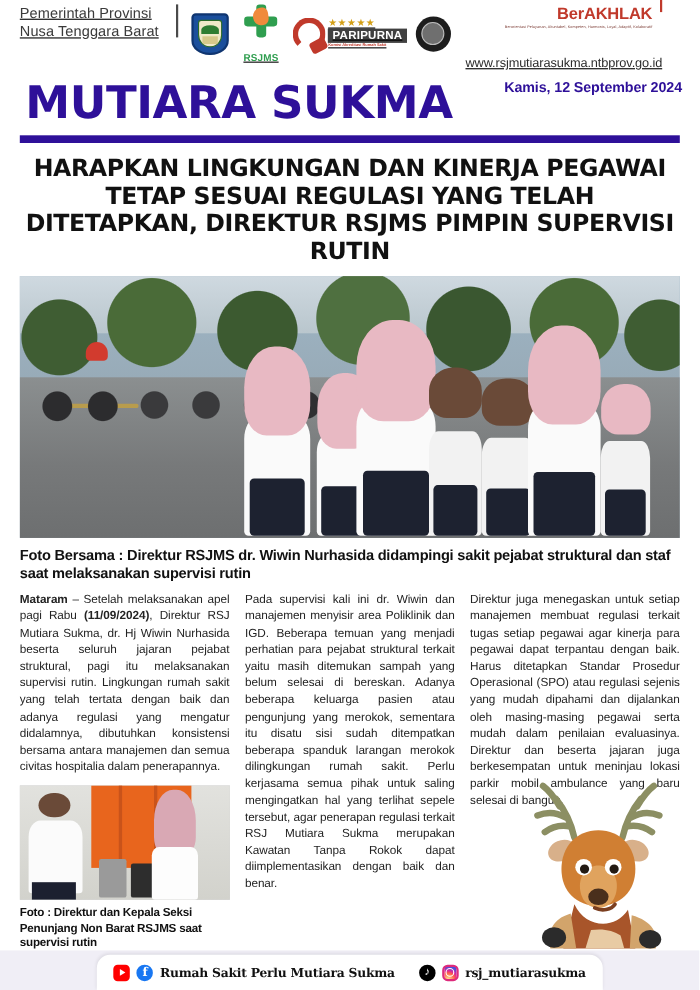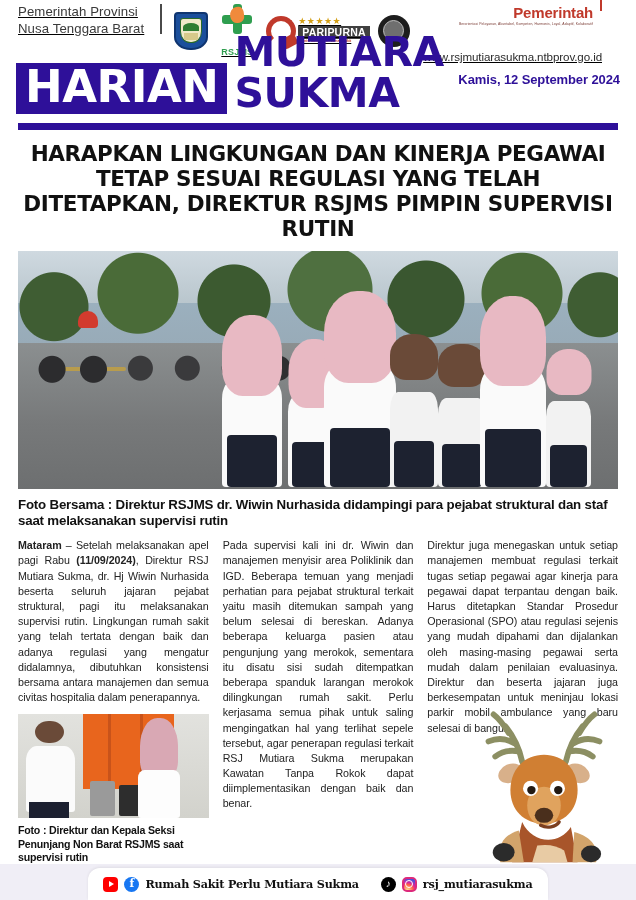--- a/index.html
+++ b/index.html
@@ -272,30 +272,29 @@
         </div>
       </div>
 
       <div class="logo-seal">
         <div class="s-in"></div>
       </div>
     </div>
 
     <div class="top-right">
       <div class="berakhlak">
-        <div class="ba-main">Pemerintah</div>
+        <div class="ba-main">BerAKHLAK</div>
         <div class="tick"></div>
         <div class="ba-sub">Berorientasi Pelayanan, Akuntabel, Kompeten, Harmonis, Loyal, Adaptif, Kolaboratif</div>
       </div>
       <div class="site-url">www.rsjmutiarasukma.ntbprov.go.id</div>
     </div>
   </div>
 
   <div class="masthead">
-    <div class="harian-box">HARIAN</div>
     <div class="mutiara">MUTIARA SUKMA</div>
     <div class="date-badge">Kamis, 12 September 2024</div>
   </div>
 
   <div class="rule"></div>
 
   <div class="headline">HARAPKAN LINGKUNGAN DAN KINERJA PEGAWAI TETAP SESUAI REGULASI YANG TELAH DITETAPKAN, DIREKTUR RSJMS PIMPIN SUPERVISI RUTIN</div>
 
   <div class="hero">
     <div class="sky"></div>
@@ -334,21 +333,21 @@
         <div class="p-hijab"></div>
         <div class="p-skirt"></div>
     </div>
     <div class="person" style="left:88%;width:7.5%;height:58%;">
       <div class="p-body" style="background:#f2f2f2"></div>
       <div class="p-hijab" style="background:#e8b9c3;height:34%"></div>
       <div class="p-skirt"></div>
     </div>
   </div>
 
-  <div class="caption1">Foto Bersama : Direktur RSJMS dr. Wiwin Nurhasida didampingi para pejabat struktural dan staf saat melaksanakan supervisi rutin</div>
+  <div class="caption1">Foto Bersama : Direktur RSJMS dr. Wiwin Nurhasida didampingi sakit pejabat struktural dan staf saat melaksanakan supervisi rutin</div>
 
   <div class="columns">
 
     <div class="col">
       <p><b>Mataram</b><span> – Setelah melaksanakan apel pagi Rabu </span><b>(11/09/2024)</b><span>, Direktur RSJ Mutiara Sukma, dr. Hj Wiwin Nurhasida beserta seluruh jajaran pejabat struktural, pagi itu melaksanakan supervisi rutin. Lingkungan rumah sakit yang telah tertata dengan baik dan adanya regulasi yang mengatur didalamnya, dibutuhkan konsistensi bersama antara manajemen dan semua civitas hospitalia dalam penerapannya.</span></p>
 
       <div class="photo2">
         <div class="wall"></div>
         <div class="orange"></div>
         <div class="man-body"></div>

